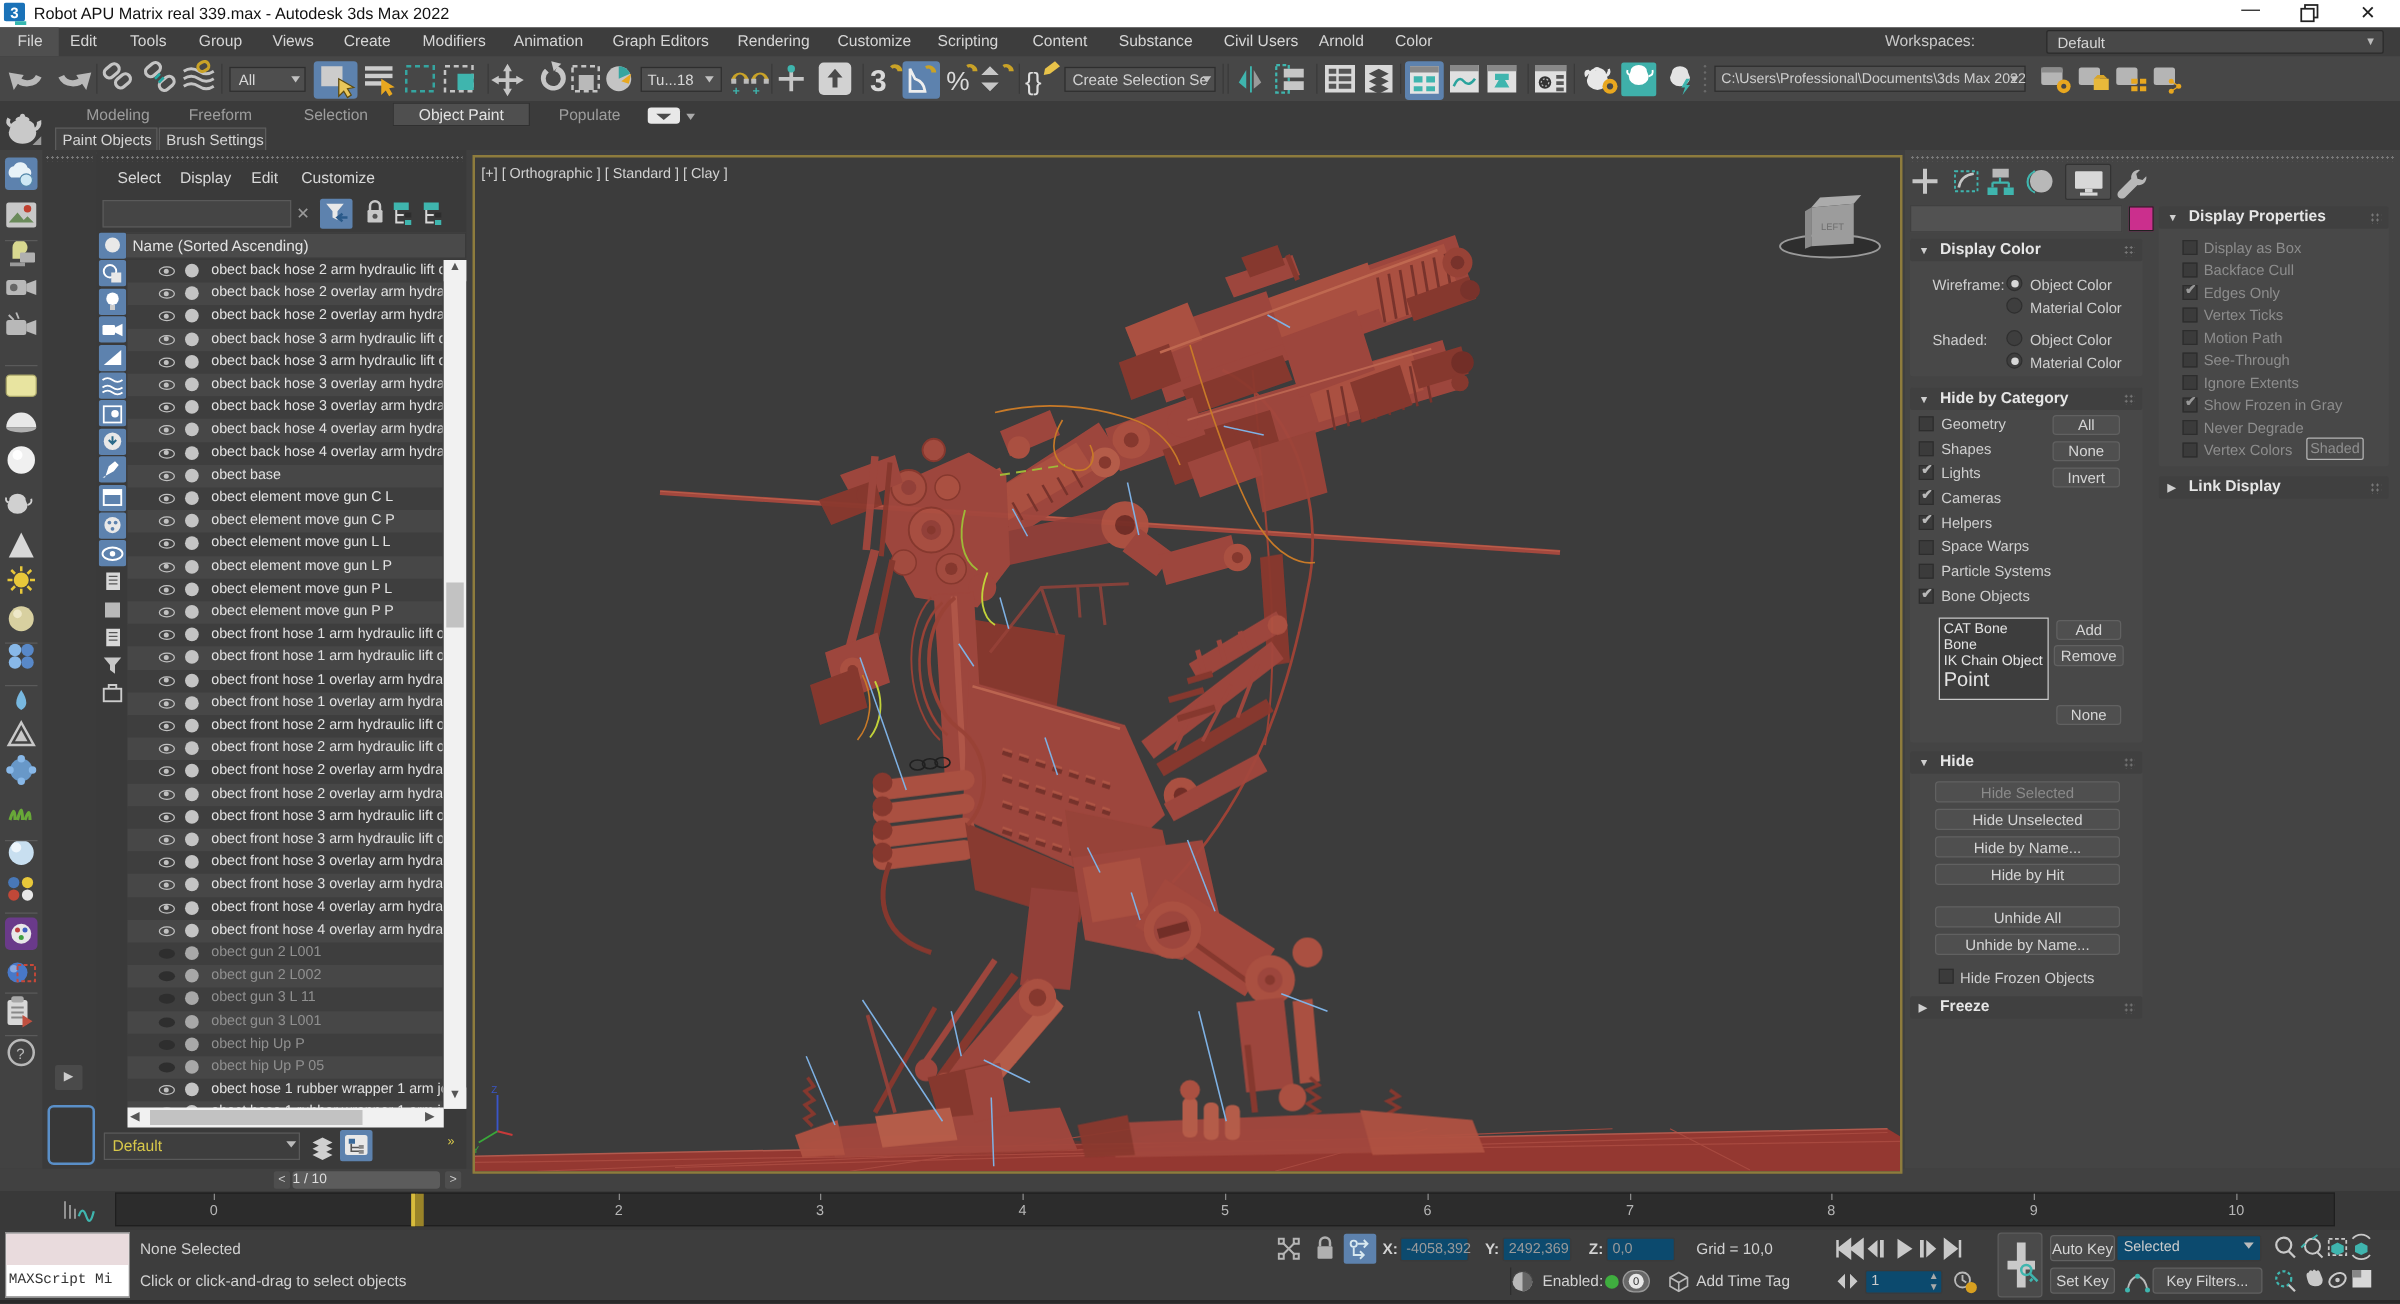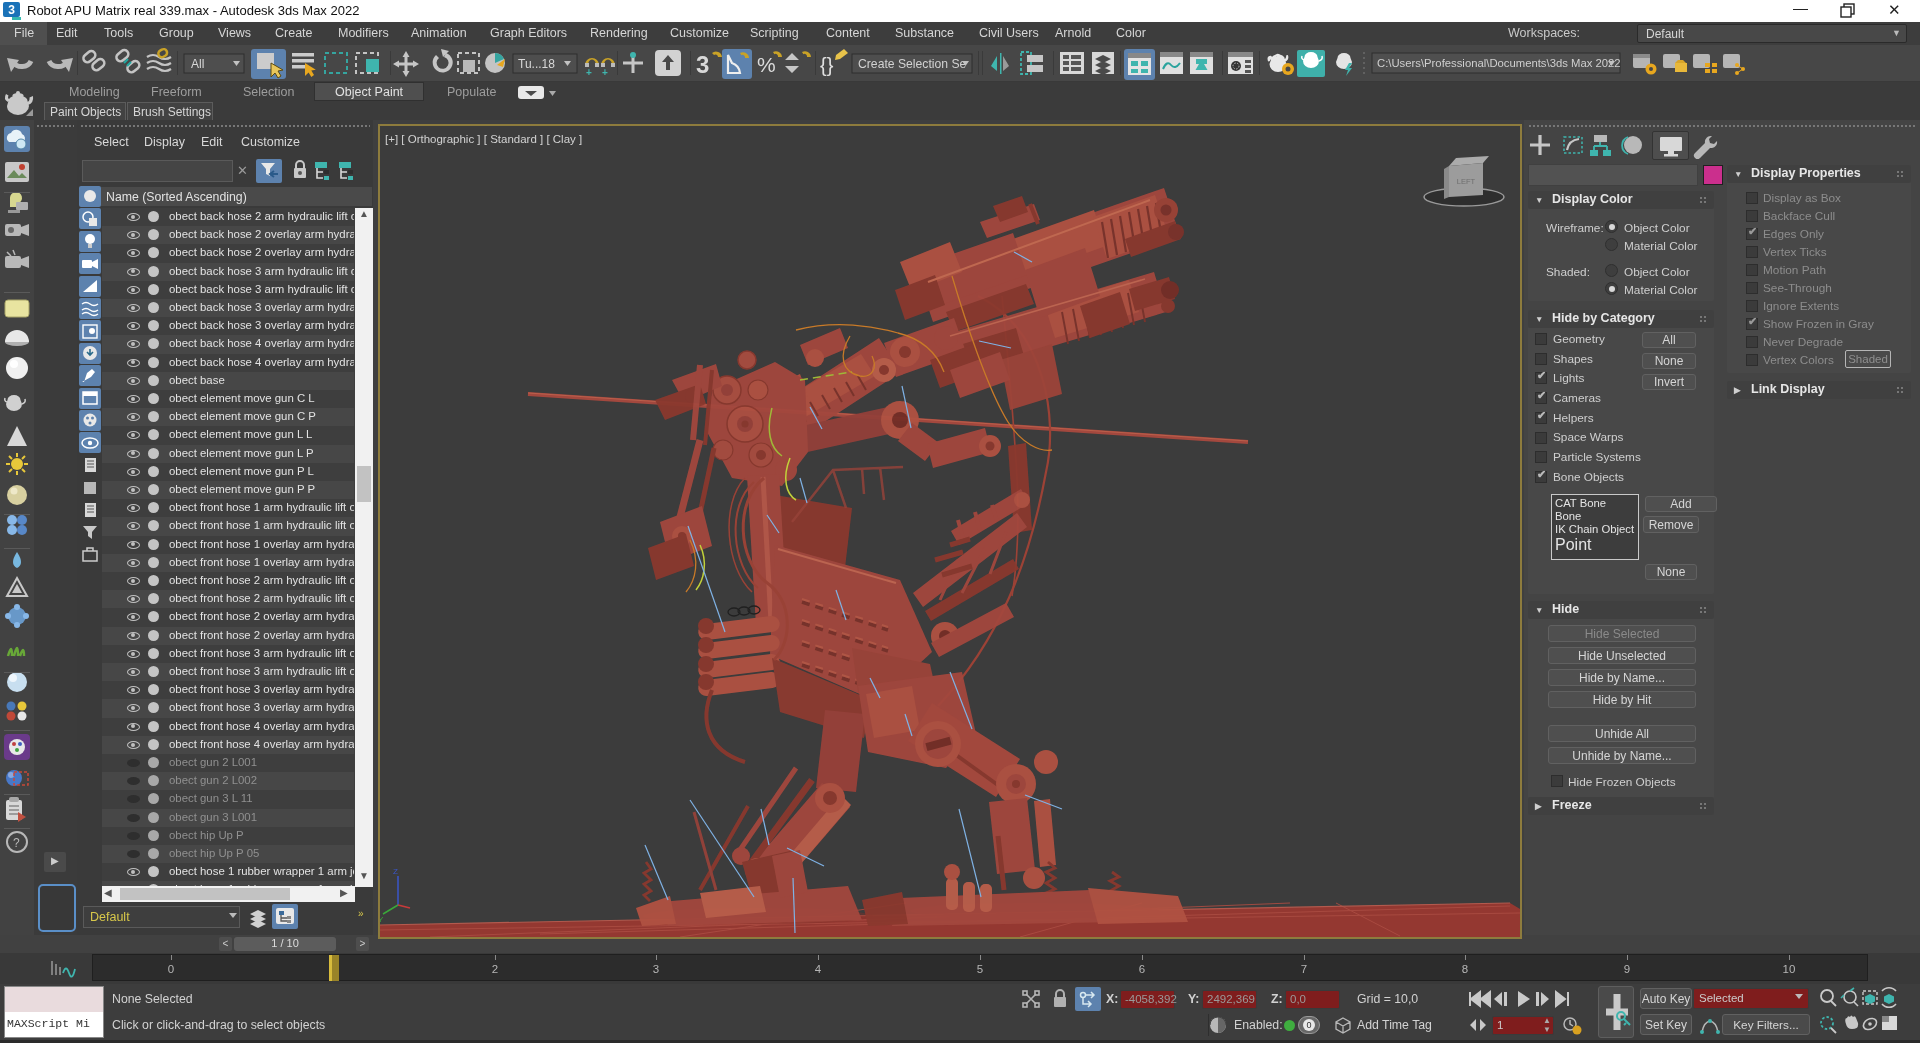--- a/index.html
+++ b/index.html
@@ -26,21 +26,21 @@
 .eye{position:absolute;left:25px;top:5px;width:13px;height:8px;border:1.4px solid #c0c0c0;border-radius:50%}
 .eye::after{content:"";position:absolute;left:3.2px;top:0.8px;width:4px;height:4px;border-radius:50%;background:#c0c0c0}
 .eyeoff{position:absolute;left:25px;top:5px;width:13px;height:8px;border-radius:50%;background:#2e2e2e}
 .dot{position:absolute;left:46px;top:3px;width:11px;height:11px;border-radius:50%;background:#c4c4c4}
 .rtxt{position:absolute;left:67px;top:2px}
 .grow{color:#909090}
 .grow .dot{background:#a8a8a8}
 .tick{position:absolute;top:0;width:1px;height:5px;background:#8a8a8a}
 .tnum{position:absolute;top:8px;font-size:11.5px;color:#b6b6b6;transform:translateX(-50%)}
 .statxt{position:absolute;font-size:12.3px;color:#d2d2d2;white-space:nowrap}
-.field{position:absolute;background:#7f1d1d;border:1px solid #3a3a3a;border-radius:2px;color:#9a9a9a;font-size:11.5px}
+.field{position:absolute;background:#0c4a6e;border:1px solid #3a3a3a;border-radius:2px;color:#9a9a9a;font-size:11.5px}
 </style></head>
 <body>
 
 <div class="abs titlebar">
  <svg class="abs" style="left:3px;top:2px" width="19" height="19">
       <rect x="0" y="0" width="17" height="15" rx="2" fill="#1a72b8"></rect>
       <text x="8.5" y="12" font-size="12" font-weight="bold" fill="#fff" text-anchor="middle">3</text>
       <rect x="9" y="15" width="9" height="3" fill="#35b8b0"></rect>
     </svg>
  <div class="abs" style="left:27px;top:3px">Robot APU Matrix real 339.max - Autodesk 3ds Max 2022</div>
@@ -791,21 +791,21 @@
 <div class="abs" style="left:13px;top:348px;color:#b9b9b9;font-size:11px;font-weight:bold">✔</div>
 <div class="lbl" style="left:29px;top:350px">Bone Objects</div>
 <div class="btn" style="left:118px;top:212px;width:54px;height:16px;line-height:15px">All</div>
 <div class="btn" style="left:118px;top:233px;width:54px;height:16px;line-height:15px">None</div>
 <div class="btn" style="left:118px;top:254px;width:54px;height:16px;line-height:15px">Invert</div>
 <div class="abs" style="left:27px;top:374px;width:88px;height:66px;background:#3d3d3d;border:1px solid #c9c9c9"></div>
 <div class="abs" style="left:31px;top:377px;font-size:11.3px;color:#e4e4e4;white-space:nowrap">CAT Bone</div>
 <div class="abs" style="left:31px;top:390px;font-size:11.3px;color:#e4e4e4;white-space:nowrap">Bone</div>
 <div class="abs" style="left:31px;top:403px;font-size:11.3px;color:#e4e4e4;white-space:nowrap">IK Chain Object</div>
 <div class="abs" style="left:31px;top:416px;font-size:16px;color:#e4e4e4;white-space:nowrap">Point</div>
-<div class="btn" style="left:121px;top:376px;width:72px;height:16px;line-height:15px">Add</div>
+<div class="btn" style="left:121px;top:376px;width:52px;height:16px;line-height:15px">Add</div>
 <div class="btn" style="left:119px;top:396px;width:56px;height:17px;line-height:16px">Remove</div>
 <div class="btn" style="left:121px;top:444px;width:52px;height:16px;line-height:15px">None</div>
 <div class="rollb" style="left:4px;top:481px;width:186px;height:214px"></div>
 <div class="rollh" style="left:4px;top:481px;width:186px">
       <span style="position:absolute;left:7px;top:4px;font-size:8.5px;color:#cfcfcf">▼</span>
       <span style="position:absolute;left:24px;top:1px;color:#e6e6e6">Hide</span>
       <span class="dots" style="position:absolute;right:6px;top:5px;width:9px;height:9px;display:inline-block"></span>
     </div>
 <div class="btn" style="left:24px;top:505px;width:148px;height:17px;line-height:16px;color:#8a8a8a">Hide Selected</div>
 <div class="btn" style="left:24px;top:527px;width:148px;height:17px;line-height:16px;color:#d5d5d5">Hide Unselected</div>
@@ -851,21 +851,21 @@
 <div class="abs" style="left:321px;top:230px;width:46px;height:18px;border:1px solid #b5b5b5;border-radius:2px;background:#4a4a4a;color:#8f8f8f;font-size:11.5px;text-align:center;line-height:17px">Shaded</div>
 <div class="rollh" style="left:203px;top:261px;width:184px">
       <span style="position:absolute;left:7px;top:4px;font-size:8.5px;color:#cfcfcf">▶</span>
       <span style="position:absolute;left:24px;top:1px;color:#e6e6e6">Link Display</span>
       <span class="dots" style="position:absolute;right:6px;top:5px;width:9px;height:9px;display:inline-block"></span>
     </div>
 </div>
 
 <div class="abs" style="left:0;top:935px;width:1920px;height:18px;background:#414141"></div>
 <div class="abs" style="left:219px;top:937px;width:13px;height:14px;background:#4e4e4e;border-radius:2px;color:#ccc;font-size:10px;text-align:center;line-height:13px">&lt;</div>
-<div class="abs" style="left:234px;top:937px;width:102px;height:14px;background:#5c5c5c;border-radius:3px;color:#ddd;font-size:11px;text-align:center;line-height:13px">1 / 10</div>
+<div class="abs" style="left:234px;top:937px;width:118px;height:14px;background:#5c5c5c;border-radius:3px;color:#ddd;font-size:11px;text-align:left;line-height:13px">1 / 10</div>
 <div class="abs" style="left:356px;top:937px;width:13px;height:14px;background:#4e4e4e;border-radius:2px;color:#ccc;font-size:10px;text-align:center;line-height:13px">&gt;</div>
 <div class="abs" style="left:0;top:953px;width:1920px;height:31px;background:#393939"></div>
 <svg class="abs" style="left:50px;top:957px" width="30" height="22">
     <g stroke="#999" stroke-width="1.5">
       <line x1="2" y1="4" x2="2" y2="18"></line>
       <line x1="6" y1="7" x2="6" y2="18"></line>
       <line x1="10" y1="10" x2="10" y2="18"></line>
     </g>
     <path d="M13,16 q3,-9 6,0 t6,-4" stroke="#3fb5ae" stroke-width="1.8" fill="none"></path>
   </svg>

